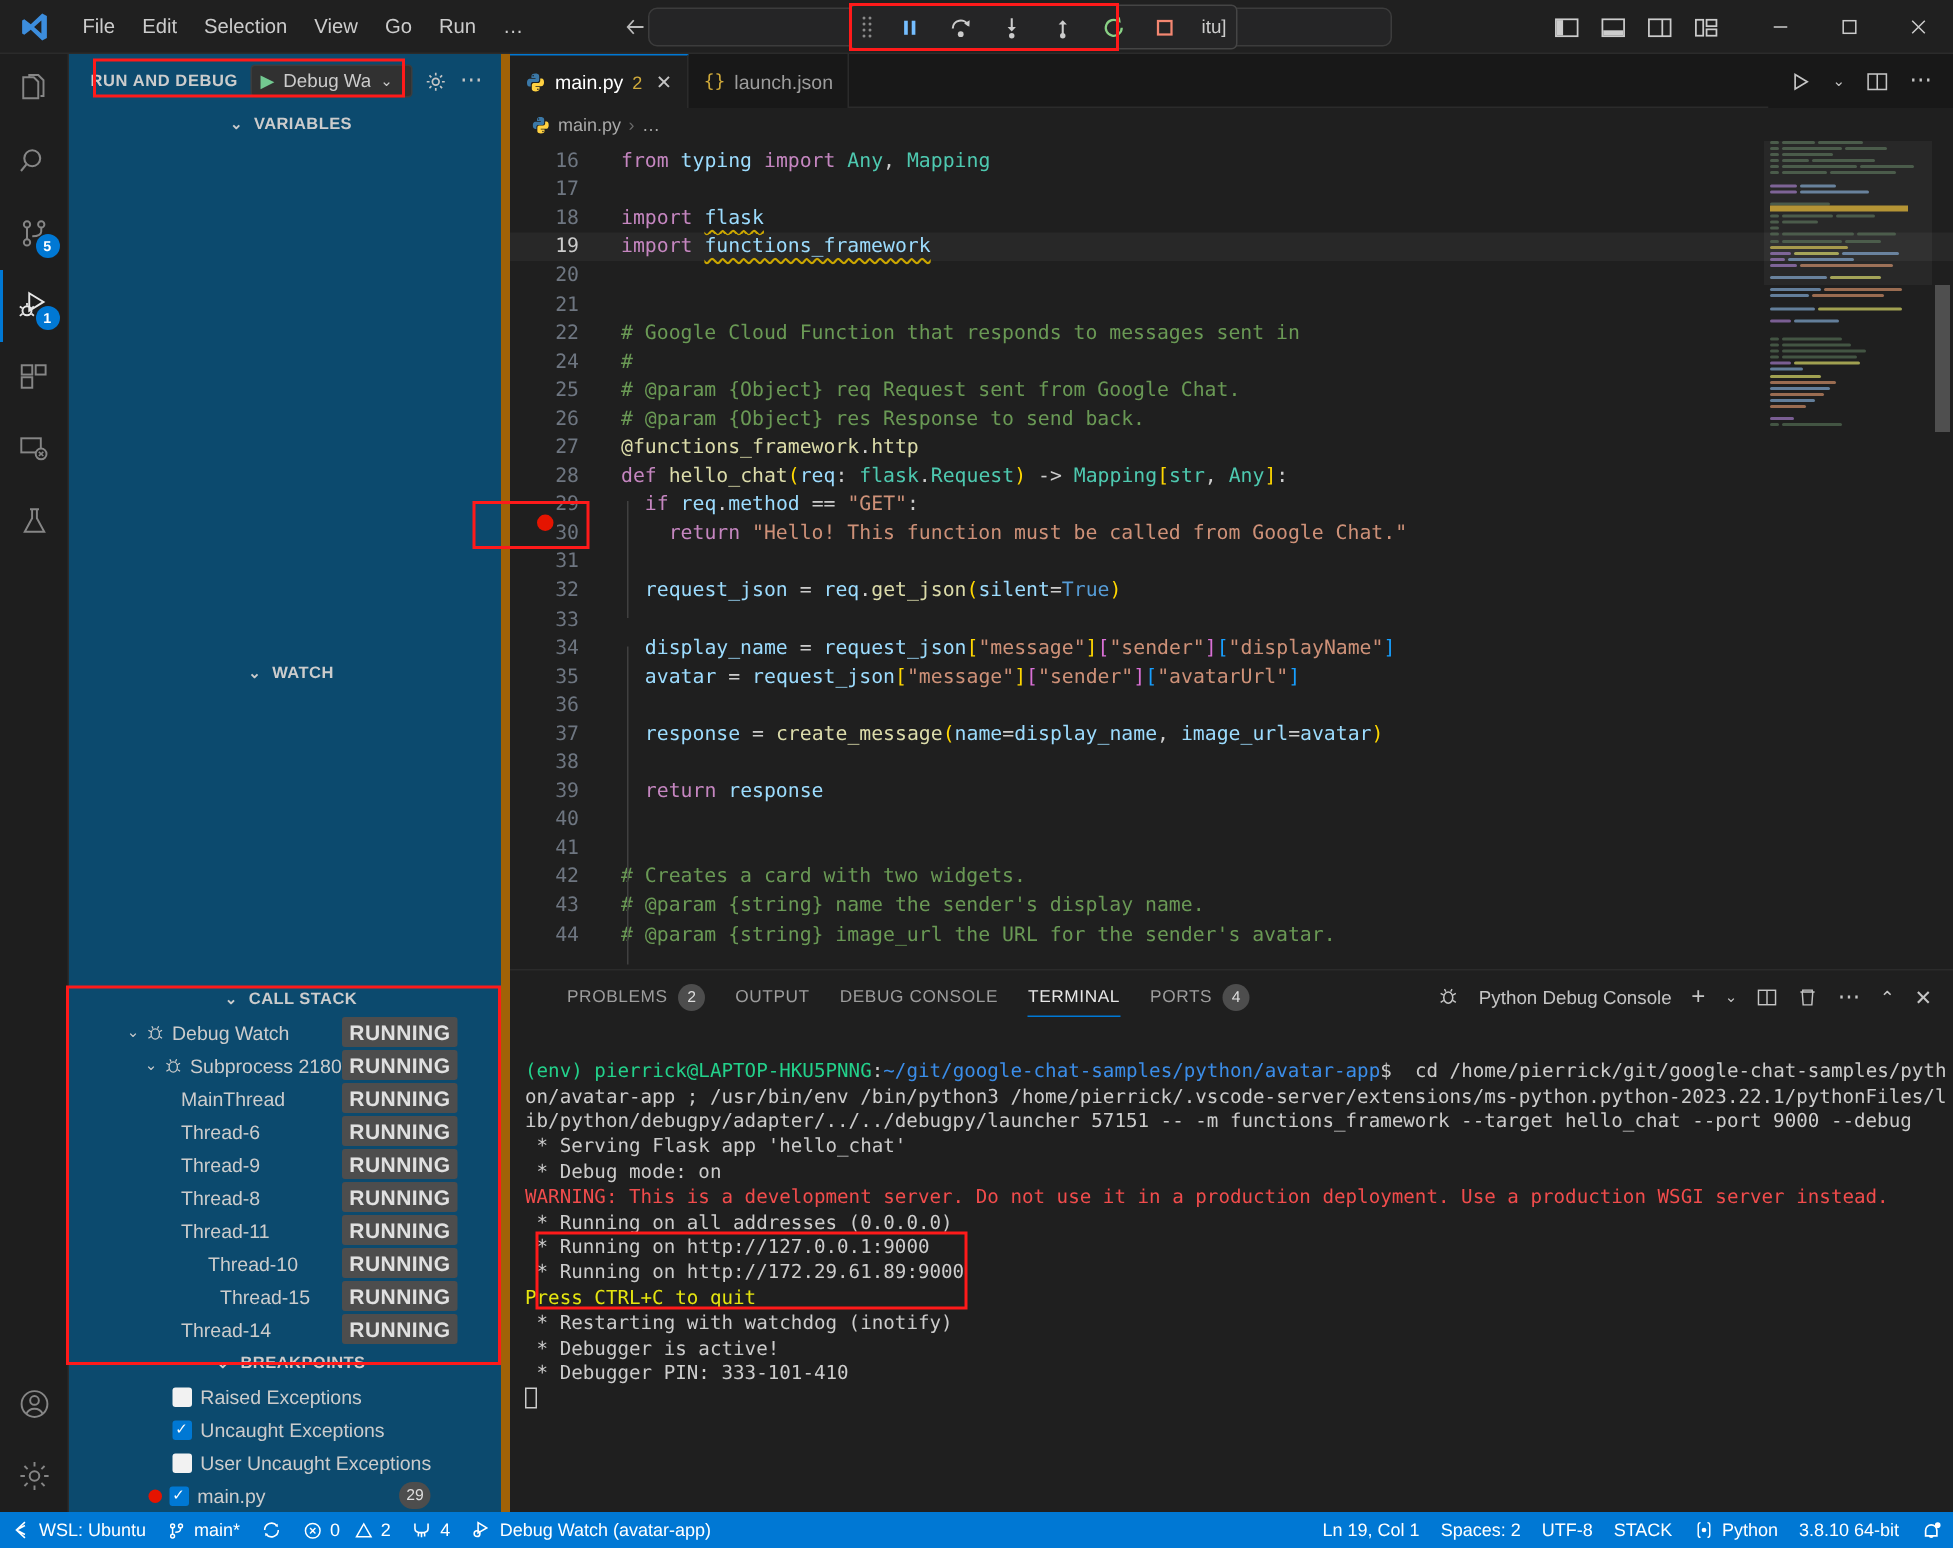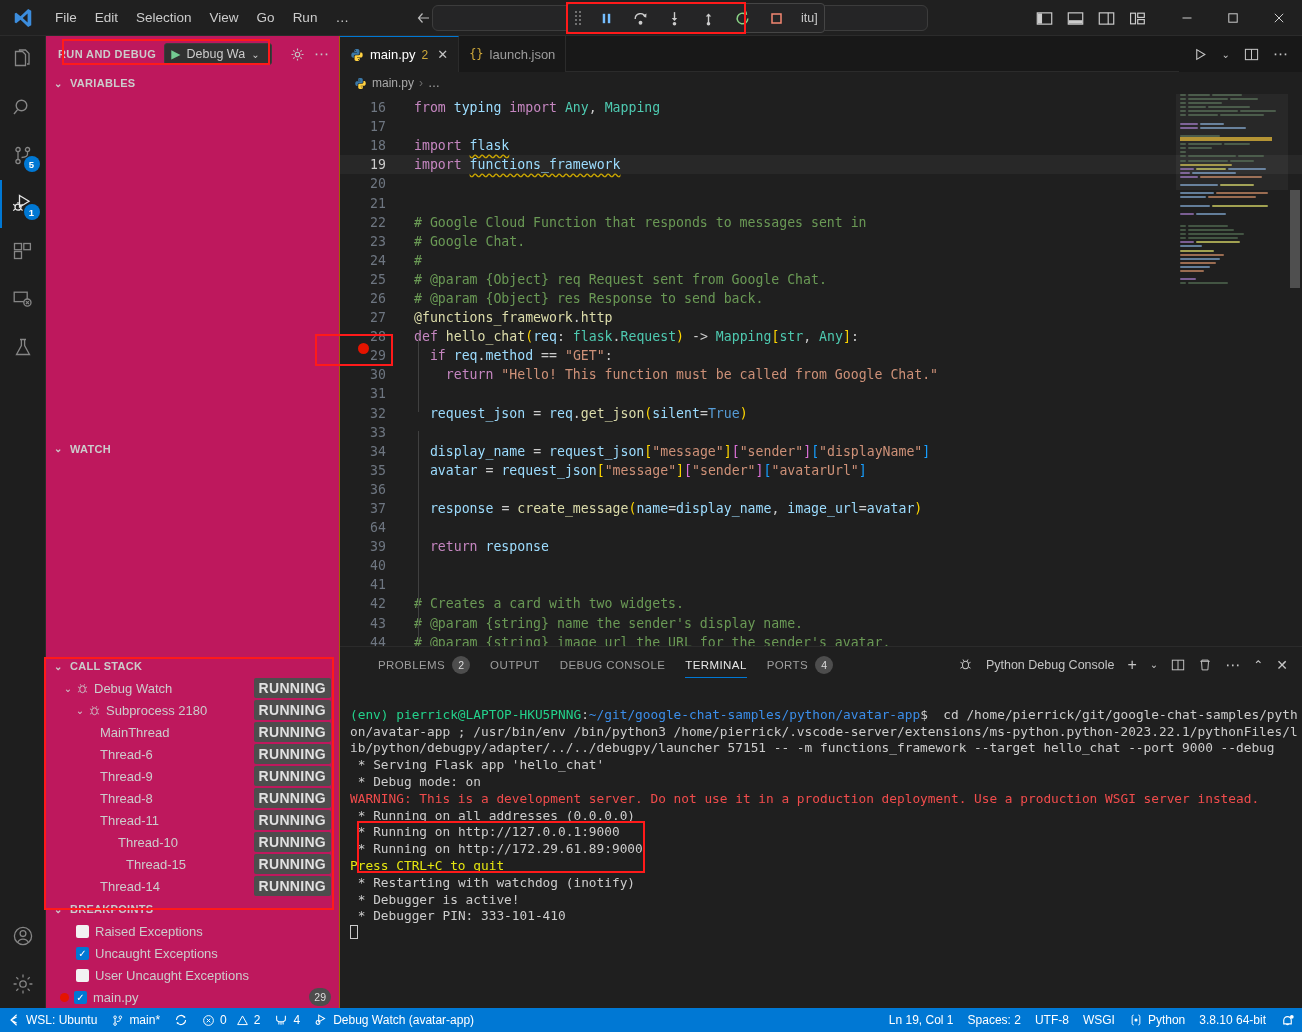--- a/index.html
+++ b/index.html
@@ -59,22 +59,22 @@
   .act-badge {
     position:absolute; right:6px; bottom:8px; min-width:16px; height:16px;
     background:#0078d4; color:#fff; border-radius:8px; font-size:9.5px;
     display:flex; align-items:center; justify-content:center; padding:0 4px;
     font-family:"Liberation Sans",sans-serif; font-weight:600;
   }
   .act-spacer { flex: 1 1 auto; }
 
   
   .sidebar {
-    width: 294px; flex: 0 0 294px; background: #be185d; display:flex; flex-direction:column;
-    border-right: 1px solid #a16207; position: relative;
+    width: 294px; flex: 0 0 294px; background: #0c4a6e; display:flex; flex-direction:column;
+    border-right: 6px solid #a16207; position: relative; align-items: center;
   }
   .sb-header {
     height: 36px; display:flex; align-items:center; padding: 0 6px 0 12px;
     gap: 8px; flex: 0 0 36px;
   }
   .sb-title { font-size: 11px; font-weight: 700; letter-spacing: .4px; color:#cccccc; text-transform: uppercase; }
   .launch-sel {
     display:flex; align-items:center; gap:6px; background:#313131; border:1px solid #3c3c3c;
     border-radius:3px; height:22px; padding: 0 4px 0 6px; min-width: 108px;
   }
@@ -613,36 +613,35 @@
 
           <div class="bp-marker" style="top:249px;"></div>
 
           <div class="cline"><span class="lnum">16</span><span class="ctext"><span class="t-kw">from</span> <span class="t-mod">typing</span> <span class="t-kw">import</span> <span class="t-cls">Any</span><span class="t-punc">,</span> <span class="t-cls">Mapping</span></span></div>
           <div class="cline"><span class="lnum">17</span><span class="ctext"></span></div>
           <div class="cline"><span class="lnum">18</span><span class="ctext"><span class="t-kw">import</span> <span class="t-mod squiggle">flask</span></span></div>
           <div class="cline cur"><span class="lnum">19</span><span class="ctext"><span class="t-kw">import</span> <span class="t-mod squiggle">functions_framework</span></span></div>
           <div class="cline"><span class="lnum">20</span><span class="ctext"></span></div>
           <div class="cline"><span class="lnum">21</span><span class="ctext"></span></div>
           <div class="cline"><span class="lnum">22</span><span class="ctext t-cmt"># Google Cloud Function that responds to messages sent in</span></div>
-          <div class="cline"><span class="lnum">23</span><span class="ctext t-cmt"># Google Chat.</span></div>
           <div class="cline"><span class="lnum">24</span><span class="ctext t-cmt">#</span></div>
           <div class="cline"><span class="lnum">25</span><span class="ctext t-cmt"># @param {Object} req Request sent from Google Chat.</span></div>
           <div class="cline"><span class="lnum">26</span><span class="ctext t-cmt"># @param {Object} res Response to send back.</span></div>
           <div class="cline"><span class="lnum">27</span><span class="ctext"><span class="t-fn">@functions_framework</span><span class="t-punc">.</span><span class="t-fn">http</span></span></div>
           <div class="cline"><span class="lnum">28</span><span class="ctext"><span class="t-kw">def</span> <span class="t-fn">hello_chat</span><span class="t-brk-y">(</span><span class="t-param">req</span><span class="t-punc">: </span><span class="t-cls">flask</span><span class="t-punc">.</span><span class="t-cls">Request</span><span class="t-brk-y">)</span> <span class="t-punc">-&gt;</span> <span class="t-cls">Mapping</span><span class="t-brk-y">[</span><span class="t-cls">str</span><span class="t-punc">, </span><span class="t-cls">Any</span><span class="t-brk-y">]</span><span class="t-punc">:</span></span></div>
           <div class="cline"><span class="lnum">29</span><span class="ctext">  <span class="t-kw">if</span> <span class="t-var">req</span><span class="t-punc">.</span><span class="t-var">method</span> <span class="t-punc">==</span> <span class="t-str">"GET"</span><span class="t-punc">:</span></span></div>
           <div class="cline"><span class="lnum">30</span><span class="ctext">    <span class="t-kw">return</span> <span class="t-str">"Hello! This function must be called from Google Chat."</span></span></div>
           <div class="cline"><span class="lnum">31</span><span class="ctext"></span></div>
           <div class="cline"><span class="lnum">32</span><span class="ctext">  <span class="t-var">request_json</span> <span class="t-punc">=</span> <span class="t-var">req</span><span class="t-punc">.</span><span class="t-fn">get_json</span><span class="t-brk-y">(</span><span class="t-param">silent</span><span class="t-punc">=</span><span class="t-const">True</span><span class="t-brk-y">)</span></span></div>
           <div class="cline"><span class="lnum">33</span><span class="ctext"></span></div>
           <div class="cline"><span class="lnum">34</span><span class="ctext">  <span class="t-var">display_name</span> <span class="t-punc">=</span> <span class="t-var">request_json</span><span class="t-brk-y">[</span><span class="t-str">"message"</span><span class="t-brk-y">]</span><span class="t-brk-p">[</span><span class="t-str">"sender"</span><span class="t-brk-p">]</span><span class="t-brk-b">[</span><span class="t-str">"displayName"</span><span class="t-brk-b">]</span></span></div>
           <div class="cline"><span class="lnum">35</span><span class="ctext">  <span class="t-var">avatar</span> <span class="t-punc">=</span> <span class="t-var">request_json</span><span class="t-brk-y">[</span><span class="t-str">"message"</span><span class="t-brk-y">]</span><span class="t-brk-p">[</span><span class="t-str">"sender"</span><span class="t-brk-p">]</span><span class="t-brk-b">[</span><span class="t-str">"avatarUrl"</span><span class="t-brk-b">]</span></span></div>
           <div class="cline"><span class="lnum">36</span><span class="ctext"></span></div>
           <div class="cline"><span class="lnum">37</span><span class="ctext">  <span class="t-var">response</span> <span class="t-punc">=</span> <span class="t-fn">create_message</span><span class="t-brk-y">(</span><span class="t-param">name</span><span class="t-punc">=</span><span class="t-var">display_name</span><span class="t-punc">, </span><span class="t-param">image_url</span><span class="t-punc">=</span><span class="t-var">avatar</span><span class="t-brk-y">)</span></span></div>
-          <div class="cline"><span class="lnum">64</span><span class="ctext"></span></div>
+          <div class="cline"><span class="lnum">38</span><span class="ctext"></span></div>
           <div class="cline"><span class="lnum">39</span><span class="ctext">  <span class="t-kw">return</span> <span class="t-var">response</span></span></div>
           <div class="cline"><span class="lnum">40</span><span class="ctext"></span></div>
           <div class="cline"><span class="lnum">41</span><span class="ctext"></span></div>
           <div class="cline"><span class="lnum">42</span><span class="ctext t-cmt"># Creates a card with two widgets.</span></div>
           <div class="cline"><span class="lnum">43</span><span class="ctext t-cmt"># @param {string} name the sender's display name.</span></div>
           <div class="cline"><span class="lnum">44</span><span class="ctext t-cmt"># @param {string} image_url the URL for the sender's avatar.</span></div>
 
         </div>
 
         <div class="minimap">
@@ -941,21 +940,21 @@
       <div class="sb-item">
         <span>Ln 19, Col 1</span>
       </div>
       <div class="sb-item">
         <span>Spaces: 2</span>
       </div>
       <div class="sb-item">
         <span>UTF-8</span>
       </div>
       <div class="sb-item">
-        <span>WSGI</span>
+        <span>STACK</span>
       </div>
       <div class="sb-item">
         <span>
           <svg width="14" height="14" viewBox="0 0 16 16">
               <path fill="none" stroke="#fff" stroke-width="1.1" d="M5.4 2.4C4 2.4 3.6 3.2 3.6 4.4v7.2c0 1.2.4 2 1.8 2M10.6 2.4c1.4 0 1.8.8 1.8 2v7.2c0 1.2-.4 2-1.8 2"></path>
               <circle cx="8" cy="8" r="1.8" fill="#fff"></circle>
             </svg>
         </span>
         <span>Python</span>
       </div>

